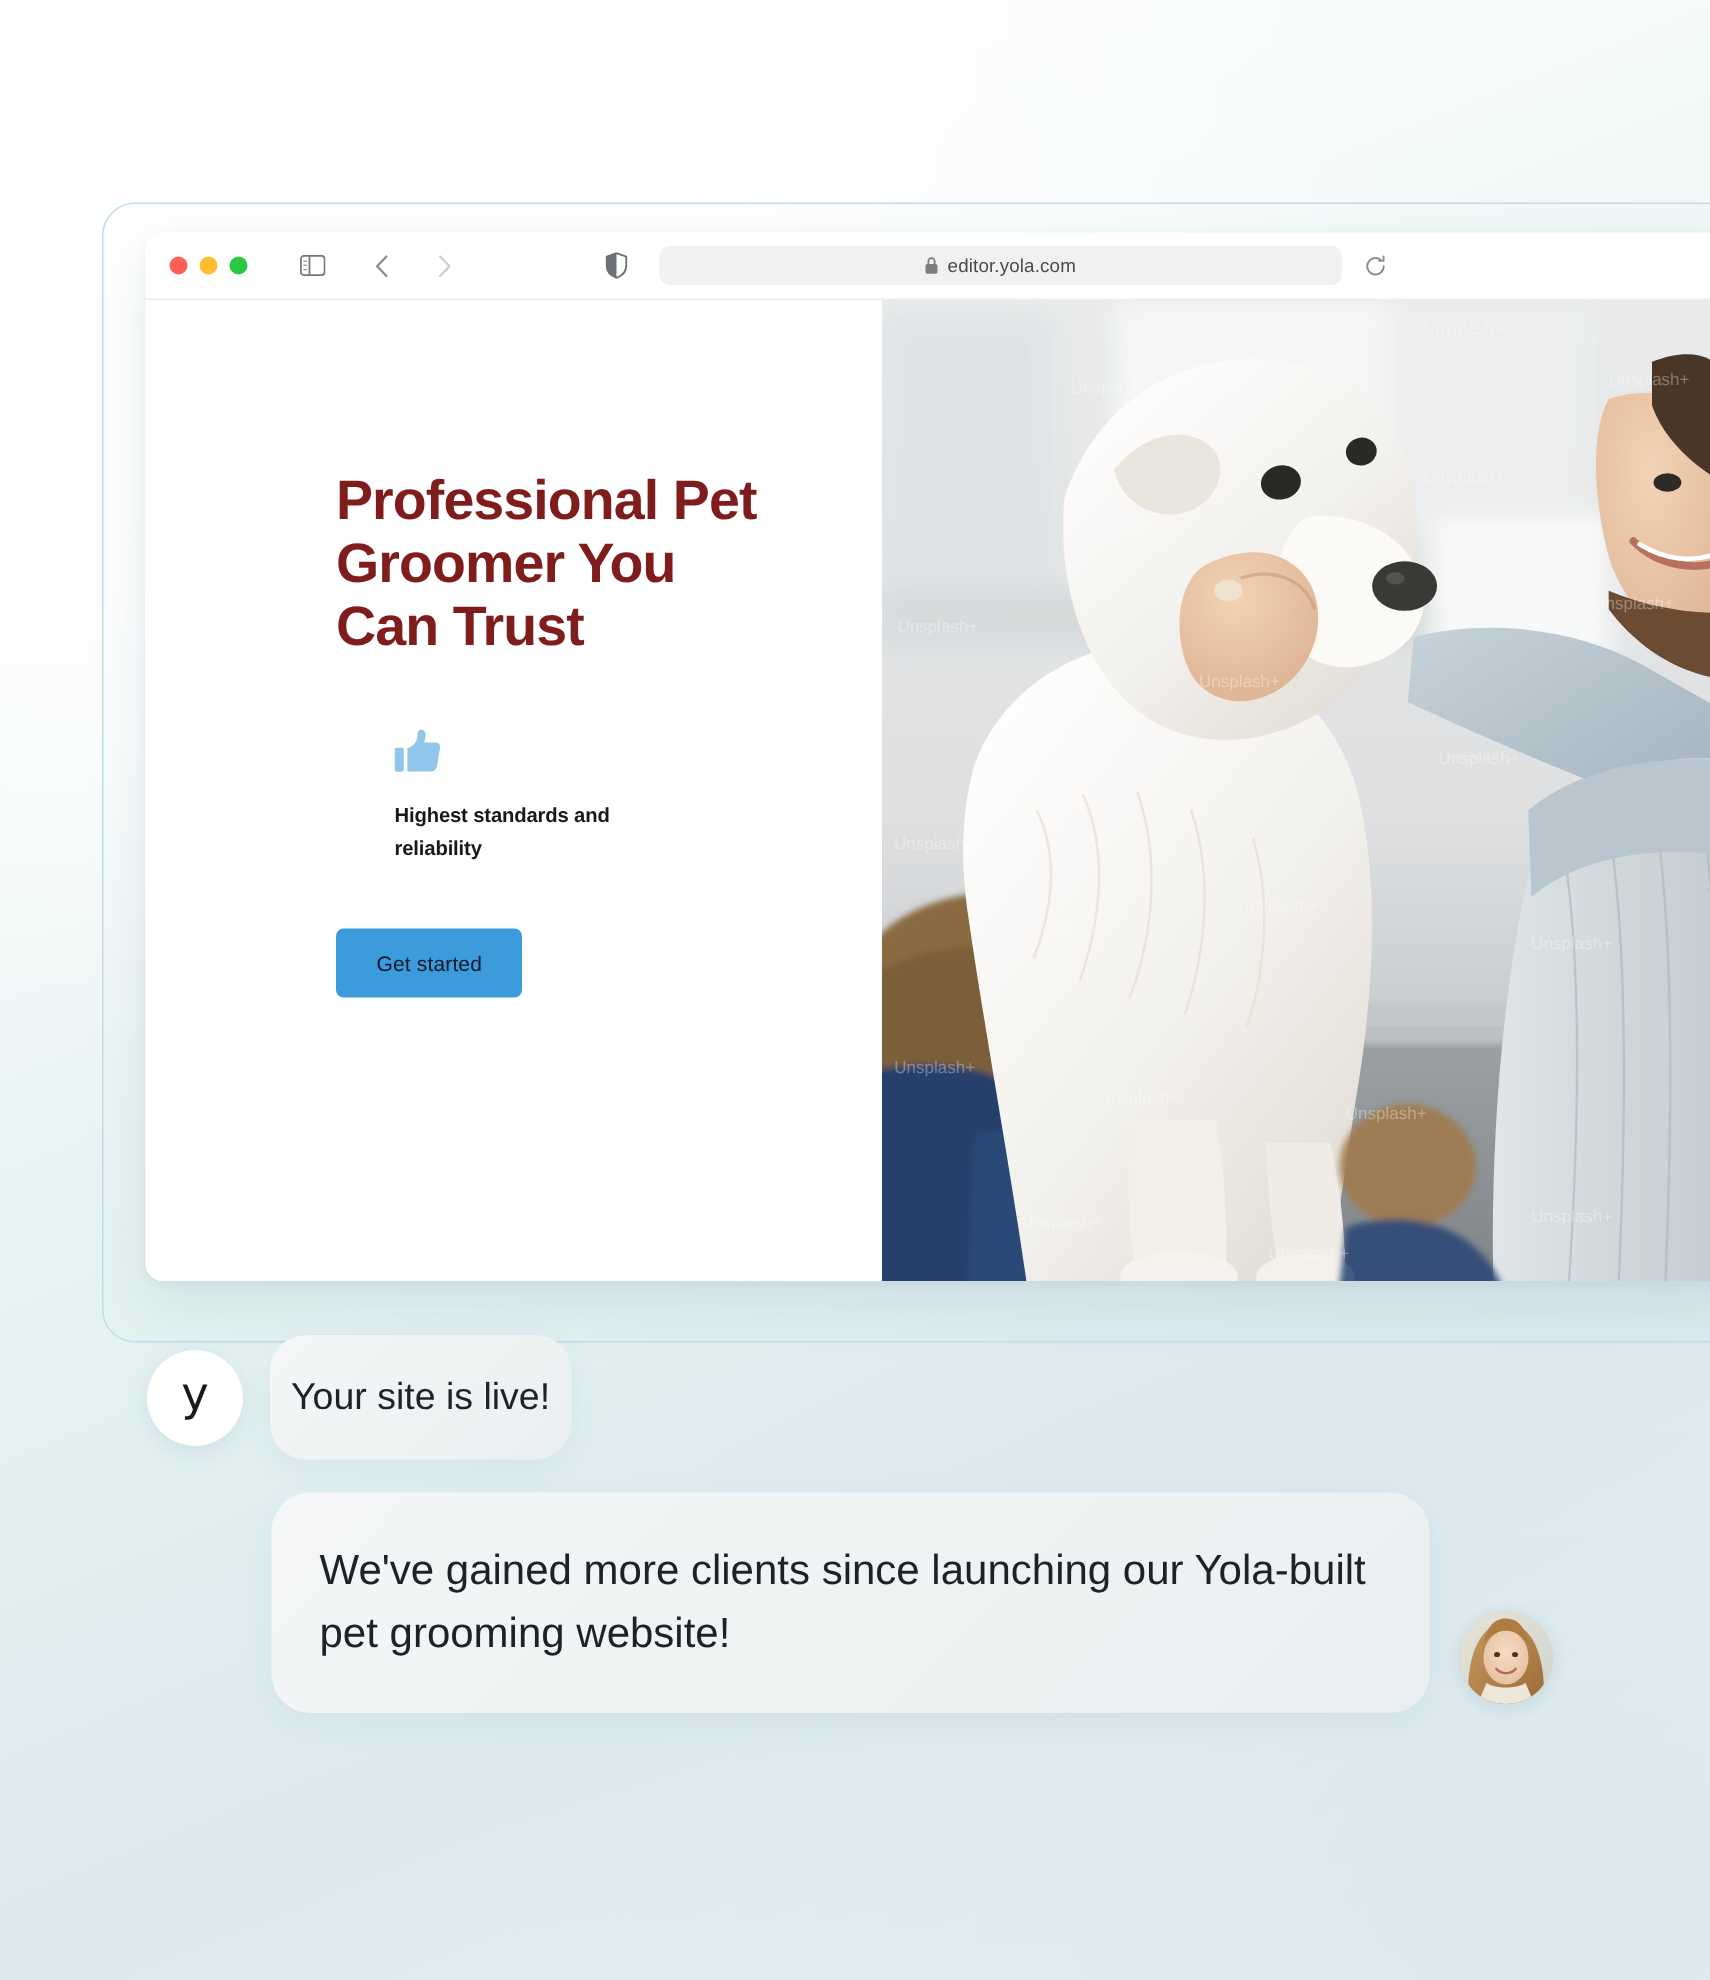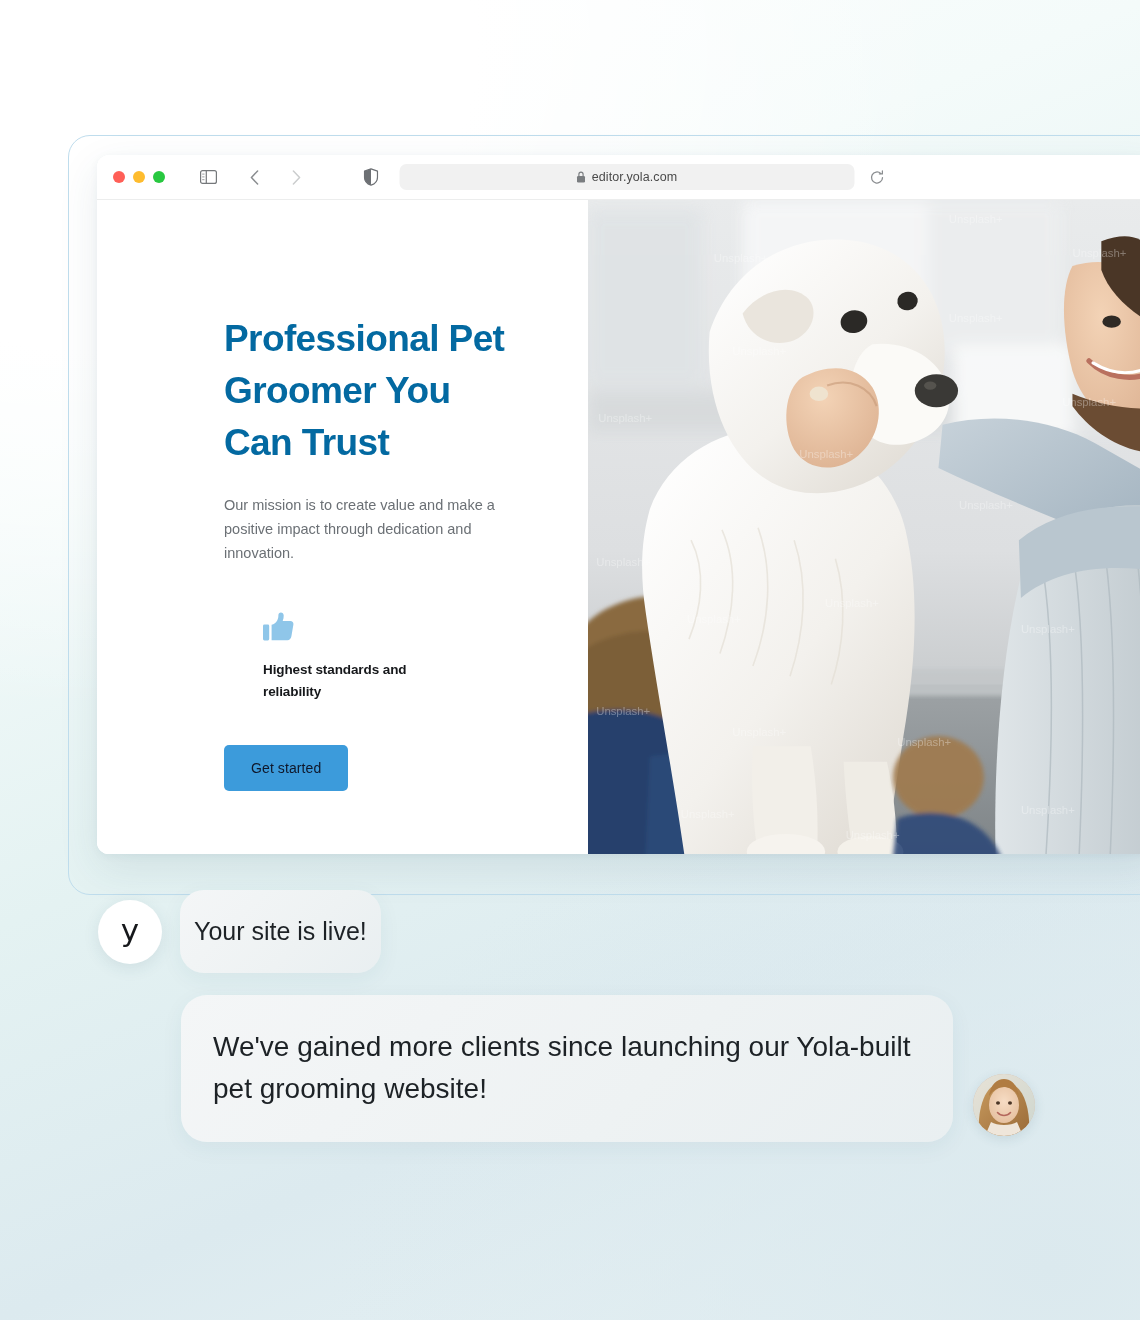--- a/index.html
+++ b/index.html
@@ -76,20 +76,21 @@
   .icon-btn {
     width: 26px; height: 26px;
     display: flex; align-items: center; justify-content: center;
     cursor: default;
   }
 
   .url-wrap {
     position: absolute;
     left: 50%;
     transform: translateX(-50%);
+    margin-left: 40px;
     display: flex;
     align-items: center;
     gap: 10px;
     text-align: center;
   }
   .shield-holder {
     width: 18px; height: 20px;
     display: flex; align-items: center; justify-content: center;
     position: absolute;
     left: -38px;
@@ -127,23 +128,23 @@
   .page-left {
     width: 491px;
     flex: 0 0 491px;
     background: #fff;
     padding: 113px 0 0 127px;
     position: relative;
   }
 
   .hero-title {
     font-size: 37px;
-    line-height: 52px;
+    line-height: 42px;
     font-weight: 700;
-    color: #0369a1;
+    color: #7f1d1d;
     letter-spacing: -0.6px;
     max-width: 300px;
   }
 
   .hero-sub {
     margin-top: 24px;
     font-size: 14.5px;
     line-height: 24px;
     color: #6b7075;
     max-width: 282px;
@@ -323,21 +324,20 @@
           </svg>
         </span>
       </div>
     </div>
   </div>
 
   <div class="page">
 
     <div class="page-left">
       <h1 class="hero-title">Professional Pet Groomer You Can Trust</h1>
-      <p class="hero-sub">Our mission is to create value and make a positive impact through dedication and innovation.</p>
 
       <div class="features">
 
         <div class="feature">
           <div class="feature-icon">
             <svg width="31" height="30" viewBox="0 0 31 30" fill="none">
               <rect x="0" y="12.5" width="6.2" height="16" rx="1.4" fill="#8fc6e9"></rect>
               <path d="M8.6 28.5V12.8c2.5-.6 4.4-2.2 5.6-4.3 1-1.8 1.2-3.6 1.2-5.4 0-1.6 1.1-2.6 2.5-2.6 1.6 0 2.7 1.2 2.8 2.9.1 1.9-.3 3.8-1 5.6h7.6c2 0 3.4 1.5 3.1 3.4l-2 11.9c-.3 2-1.8 4-4 4H8.6Z" fill="#8fc6e9"></path>
             </svg>
           </div>

